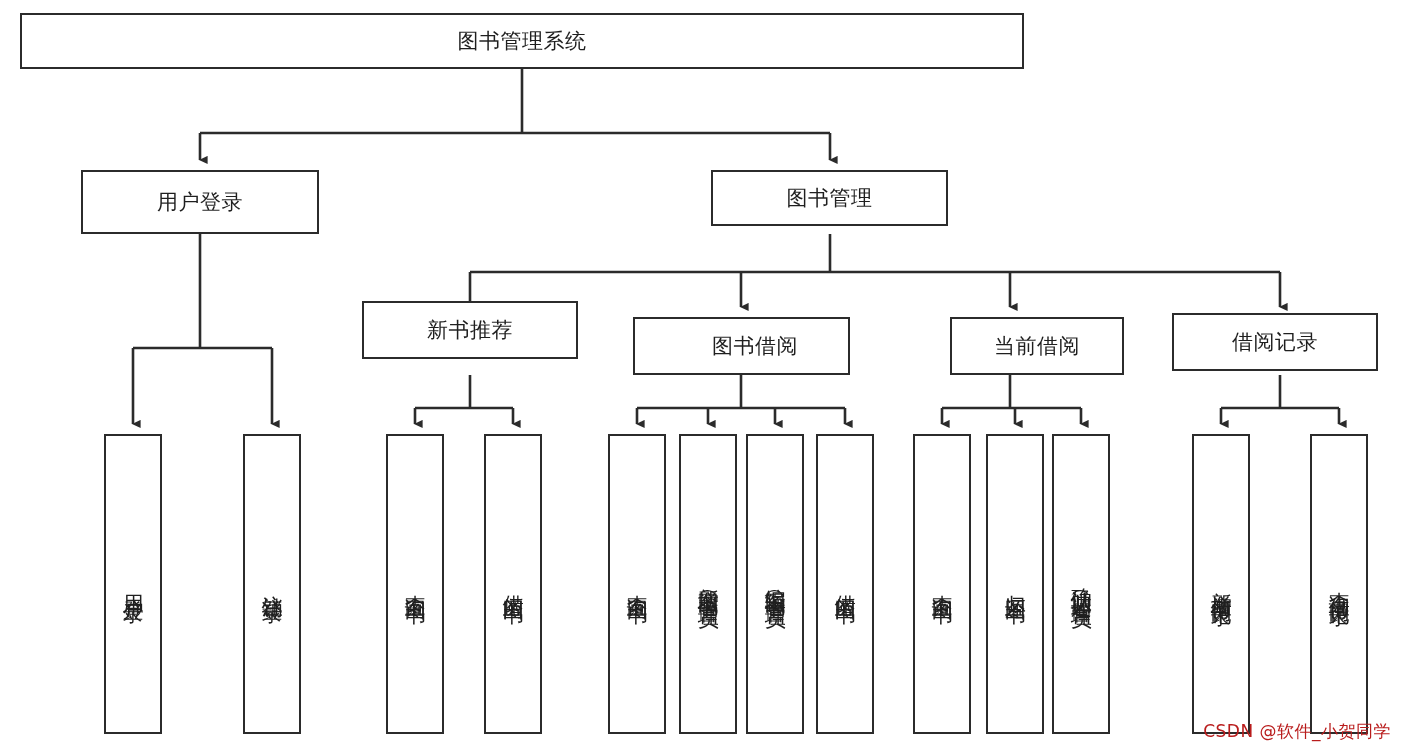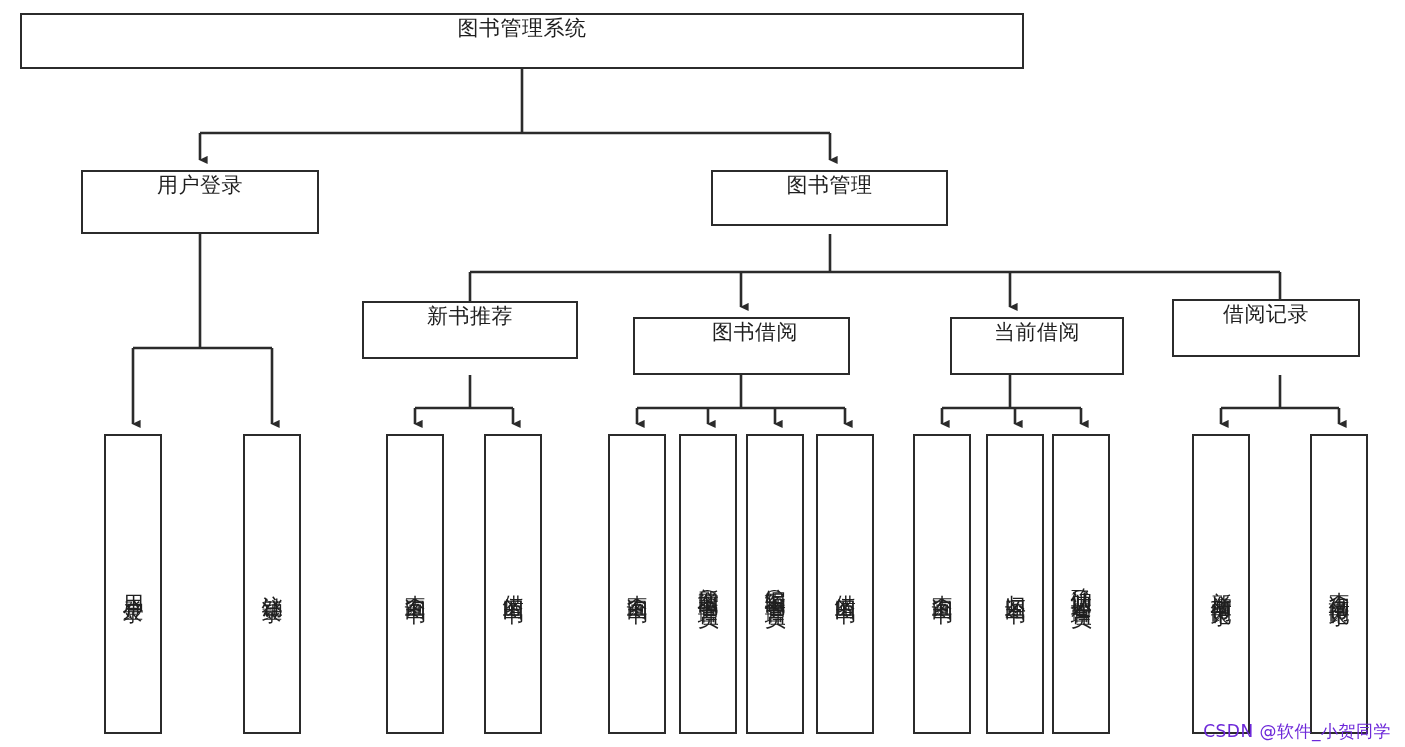--- a/index.html
+++ b/index.html
@@ -23,20 +23,21 @@
     top: 0;
     width: 1405px;
     height: 747px;
   }
   .node {
     position: absolute;
     box-sizing: border-box;
     background: #ffffff;
     border: 2.5px solid #2b2b2b;
     display: flex;
+    align-items: center;
     justify-content: center;
     z-index: 2;
   }
   .node-label {
     color: #1f1f1f;
     font-size: 21px;
     line-height: 1.25;
     letter-spacing: 0.5px;
     white-space: nowrap;
   }
@@ -47,21 +48,21 @@
     font-size: 21px;
   }
   .node.vertical {
     align-items: center;
     justify-content: center;
   }
   .watermark {
     position: absolute;
     right: 14px;
     bottom: 4px;
-    color: #6d28d9;
+    color: #b91c1c;
     font-size: 17px;
     letter-spacing: 0.5px;
     white-space: nowrap;
     z-index: 3;
   }
 </style>
 </head>
 <body>
 
 <div id="diagram-root">
@@ -134,21 +135,21 @@
   </div>
 
   <div class="node" style="left:633px; top:317px; width:217px; height:58px;padding-left:27px;">
     <span class="node-label">图书借阅</span>
   </div>
 
   <div class="node" style="left:950px; top:317px; width:174px; height:58px;">
     <span class="node-label">当前借阅</span>
   </div>
 
-  <div class="node" style="left:1172px; top:299px; width:188px; height:58px;">
+  <div class="node" style="left:1172px; top:313px; width:206px; height:58px;">
     <span class="node-label">借阅记录</span>
   </div>
 
   <div class="node vertical" style="left:104px; top:434px; width:58px; height:300px;">
     <span class="node-label">用户登录</span>
   </div>
 
   <div class="node vertical" style="left:243px; top:434px; width:58px; height:300px;">
     <span class="node-label">注销登录</span>
   </div>

